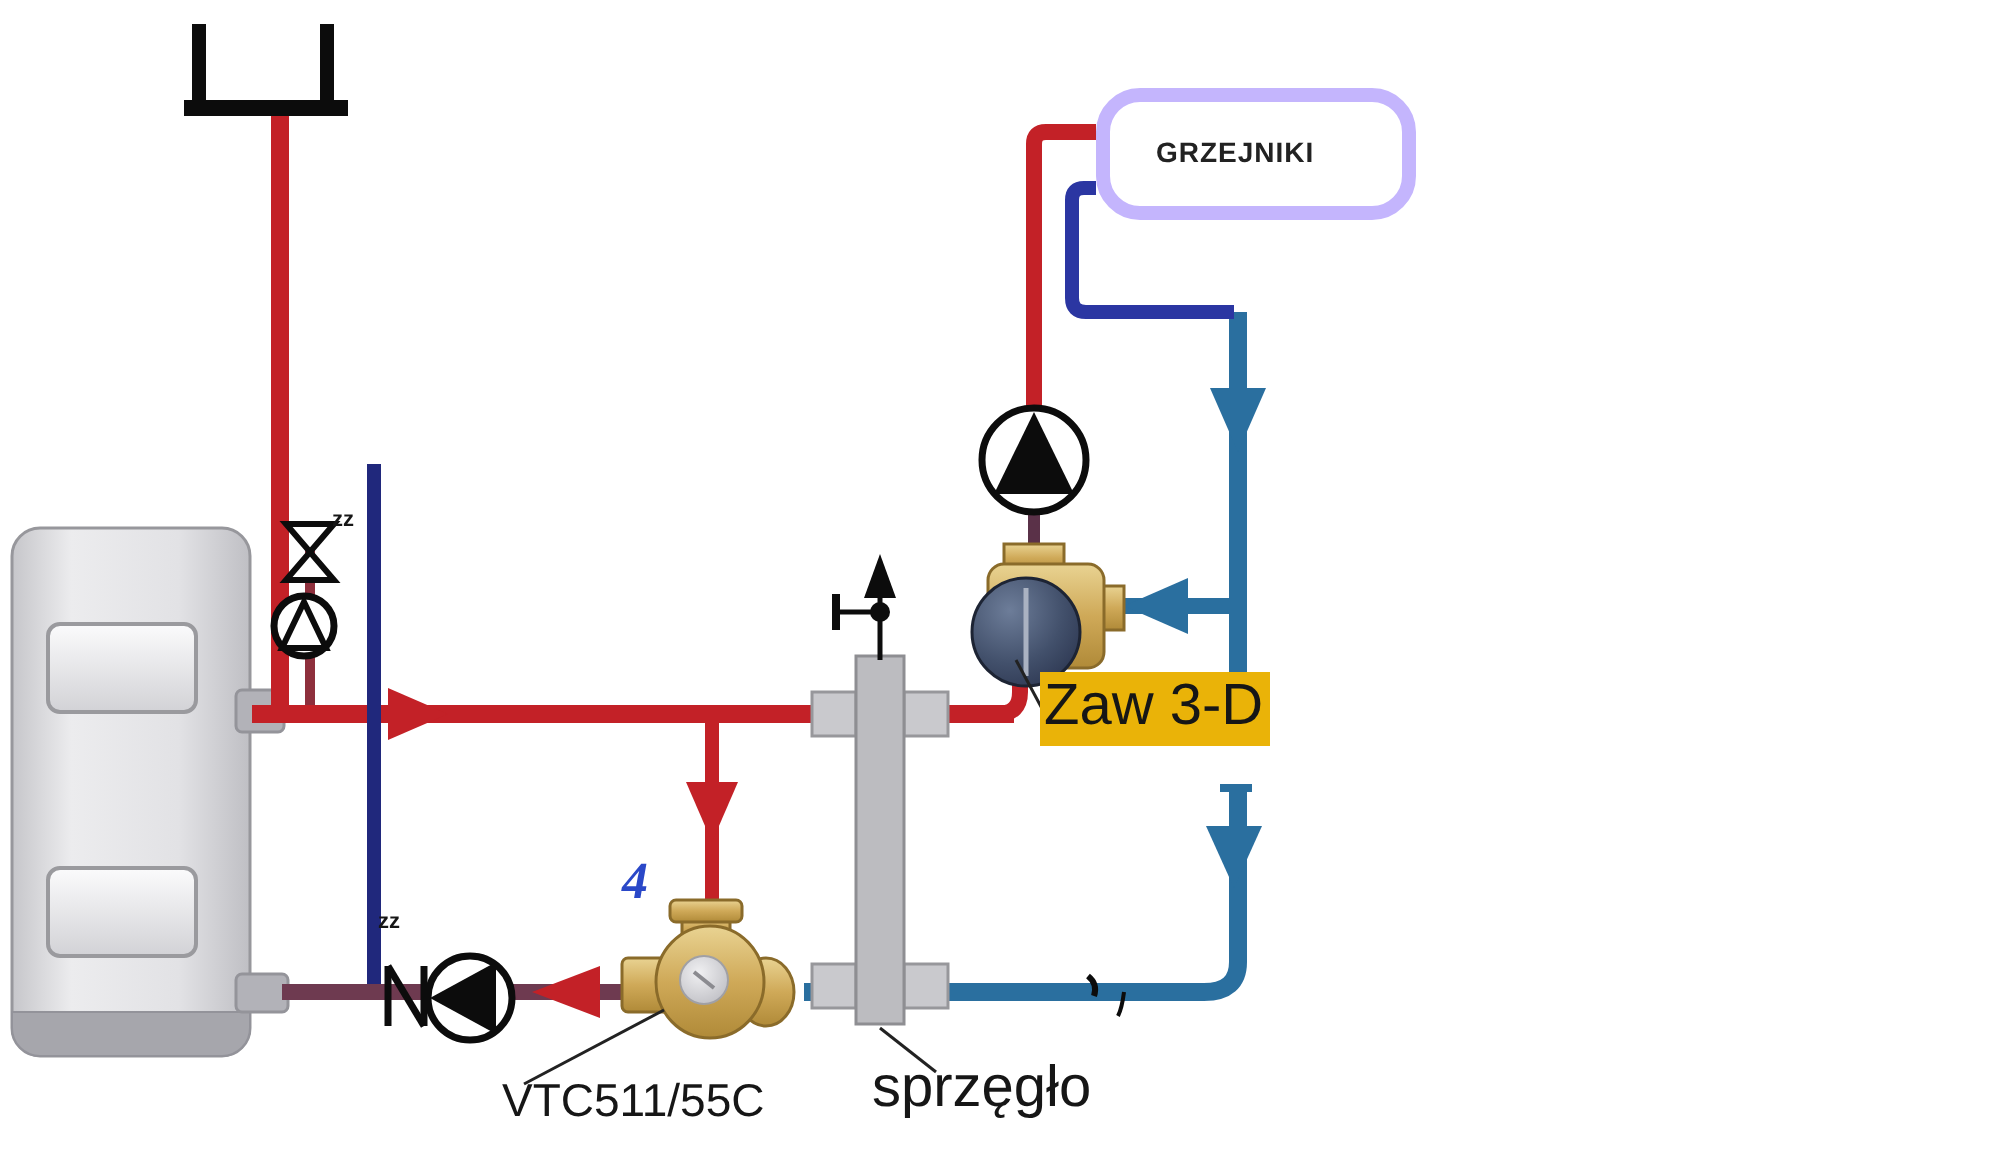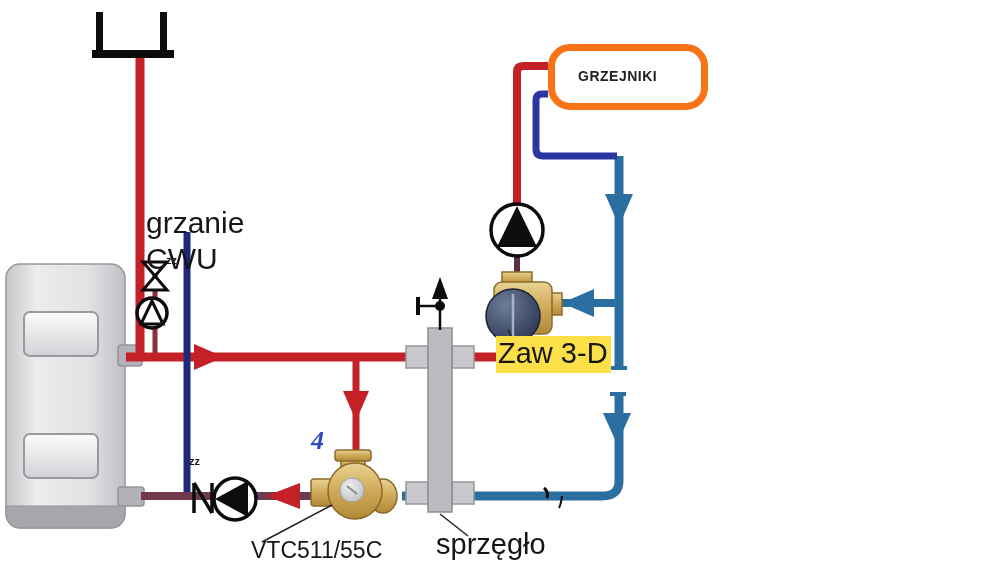--- a/index.html
+++ b/index.html
@@ -6,25 +6,25 @@
   #canvas{position:relative;width:1000px;height:580px;background:#ffffff;overflow:hidden;
           font-family:"Liberation Sans",sans-serif;}
   #diagram-svg{position:absolute;left:0;top:0;}
   .lbl{position:absolute;color:#161616;white-space:nowrap;}
   .lbl-zz{font-size:11px;font-weight:700;}
   #dhw-label{left:146px;top:205px;line-height:36px;font-size:30px;}
   #zz-top{left:166px;top:254px;}
   #zz-bottom{left:189px;top:455px;}
   #valve-number{left:311px;top:426px;font-family:"Liberation Serif",serif;
                 font-style:italic;font-weight:700;font-size:26px;color:var(--valve-number-blue);}
-  #zaw-label{left:496px;top:336px;font-size:29px;background:#fde047;padding:1px 3px 3px 2px;text-align:center;}
+  #zaw-label{left:520px;top:336px;font-size:29px;background:#eab308;padding:1px 3px 3px 2px;text-align:center;}
   #vtc-label{left:251px;top:537px;font-size:23px;}
   #separator-label{left:436px;top:528px;font-size:29px;text-align:right;}
   #grzejniki-box{position:absolute;left:548px;top:44px;width:146px;height:52px;
-                 border:7px solid #f97316;border-radius:22px;background:#ffffff;}
+                 border:7px solid #c4b5fd;border-radius:22px;background:#ffffff;}
   #grzejniki-box span{position:absolute;left:23px;top:17px;font-size:14px;font-weight:700;
                       letter-spacing:.5px;color:#222;}
 </style>
 </head>
 <body>
 
 <div id="canvas">
 
 <svg id="diagram-svg" width="1000" height="580" viewBox="0 0 1000 580">
   <defs>
@@ -156,24 +156,20 @@
     <line x1="332" y1="505" x2="262" y2="542" stroke="#222" stroke-width="1.5"></line>
     <line x1="440" y1="514" x2="468" y2="536" stroke="#222" stroke-width="1.5"></line>
     <line x1="508" y1="330" x2="523" y2="358" stroke="#222" stroke-width="1.5"></line>
   </g>
   <g>
     <path d="M544 488 q5 4 3 10" fill="none" stroke="#0c0c0c" stroke-width="3"></path>
     <path d="M562 496 q-1 8 -3 12" fill="none" stroke="#0c0c0c" stroke-width="2"></path>
   </g>
 </svg>
 
-<div class="lbl" id="dhw-label">
-  <div>grzanie</div>
-  <div>CWU</div>
-</div>
 <div class="lbl lbl-zz" id="zz-top">zz</div>
 <div class="lbl lbl-zz" id="zz-bottom">zz</div>
 <div class="lbl" id="valve-number">4</div>
 <div class="lbl" id="zaw-label">Zaw 3-D</div>
 <div class="lbl" id="vtc-label">VTC511/55C</div>
 <div class="lbl" id="separator-label">sprzęgło</div>
 <div id="grzejniki-box">
   <span>GRZEJNIKI</span>
 </div>
 

